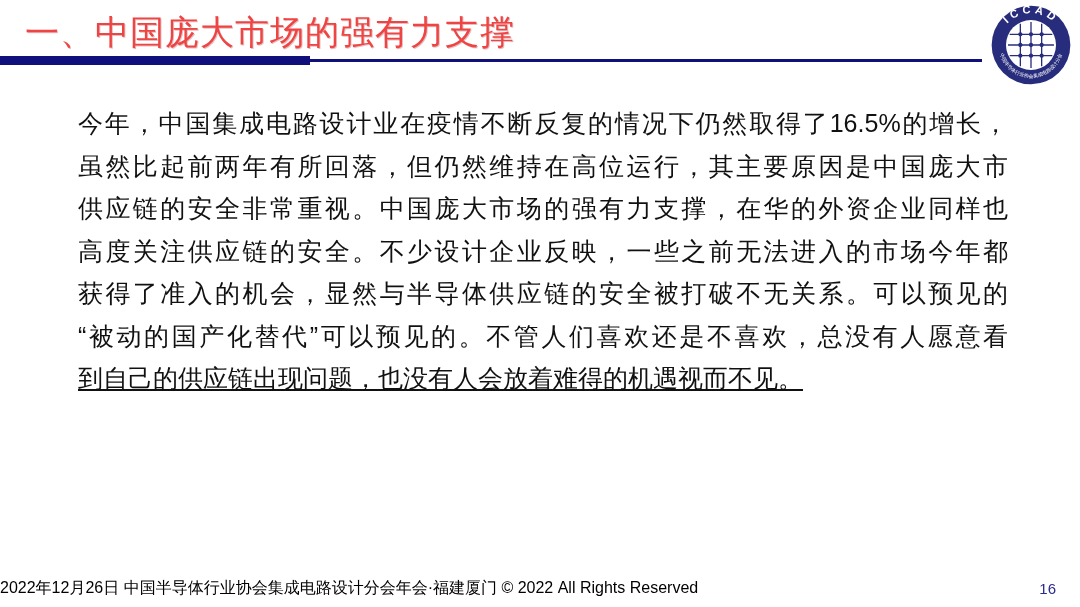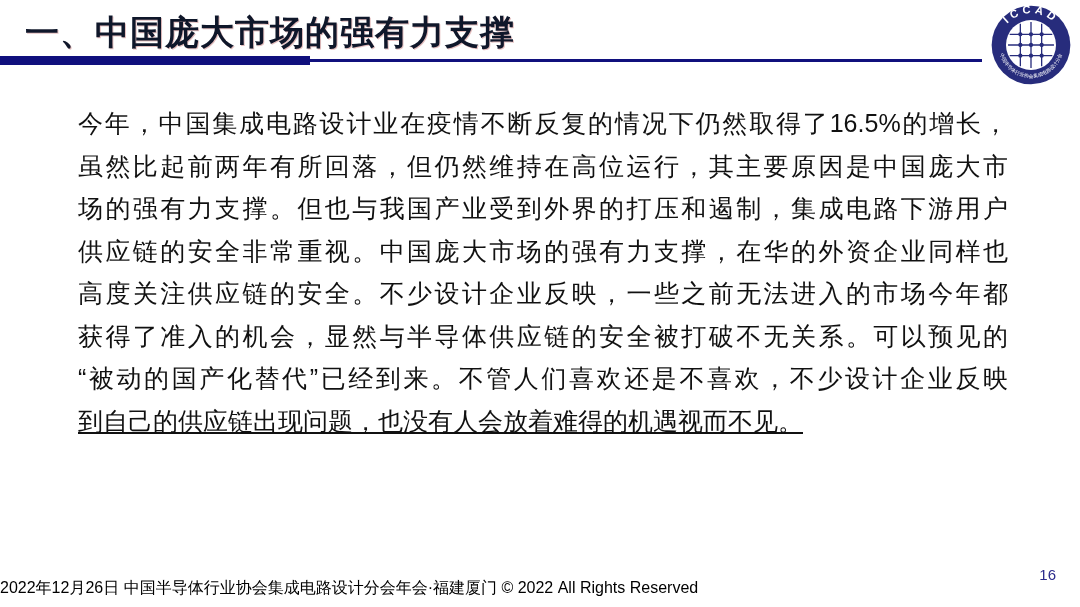--- a/index.html
+++ b/index.html
@@ -14,22 +14,22 @@
     overflow: hidden;
     margin: 0 auto;
   }
 
   
   .slide-title {
     position: absolute;
     left: 25px;
     top: 10px;
     font-size: 34px;
-    font-weight: bold;
-    color: #0f172a;
+    font-weight: normal;
+    color: #ef4444;
     letter-spacing: 1px;
     white-space: nowrap;
     text-shadow: 1px 1px 0 rgba(150,0,0,0.25);
   }
   .rule-thick {
     position: absolute;
     left: 0;
     top: 56px;
     width: 310px;
     height: 9px;
@@ -81,21 +81,21 @@
     left: 0;
     bottom: 8px;
     width: 100%;
     text-align: left;
     font-size: 16px;
     color: #000000;
   }
   .page-number {
     position: absolute;
     right: 24px;
-    bottom: 24px;
+    bottom: 10px;
     font-size: 15px;
     color: #2b2b8c;
   }
 </style>
 </head>
 <body>
 
 <div class="slide">
 
   <div class="slide-title">一、中国庞大市场的强有力支撑</div>
@@ -134,24 +134,23 @@
     </text>
     <text fill="#ffffff" font-size="6" font-family="Liberation Sans, DejaVu Sans, sans-serif">
       <textPath href="#arcBottom" startOffset="50%" text-anchor="middle">中国半导体行业协会集成电路设计分会</textPath>
     </text>
   </svg>
 
   <div class="body-text">
 
   <div class="body-line">今年，中国集成电路设计业在疫情不断反复的情况下仍然取得了16.5%的增长，</div>
       <div class="body-line">虽然比起前两年有所回落，但仍然维持在高位运行，其主要原因是中国庞大市</div>
-      <div class="body-line">场的强有力支撑。但也与我国产业受到外界的打压和遏制，集成电路下游用户</div>
       <div class="body-line">供应链的安全非常重视。中国庞大市场的强有力支撑，在华的外资企业同样也</div>
       <div class="body-line">高度关注供应链的安全。不少设计企业反映，一些之前无法进入的市场今年都</div>
       <div class="body-line">获得了准入的机会，显然与半导体供应链的安全被打破不无关系。可以预见的</div>
-      <div class="body-line">“被动的国产化替代”已经到来。不管人们喜欢还是不喜欢，不少设计企业反映</div>
+      <div class="body-line">“被动的国产化替代”可以预见的。不管人们喜欢还是不喜欢，总没有人愿意看</div>
       <div class="body-line">到自己的供应链出现问题，也没有人会放着难得的机遇视而不见。</div>
     </div>
 
   <div class="footer">2022年12月26日 中国半导体行业协会集成电路设计分会年会·福建厦门 © 2022 All Rights Reserved</div>
   <div class="page-number">16</div>
 
 </div>
 
 </body></html>

